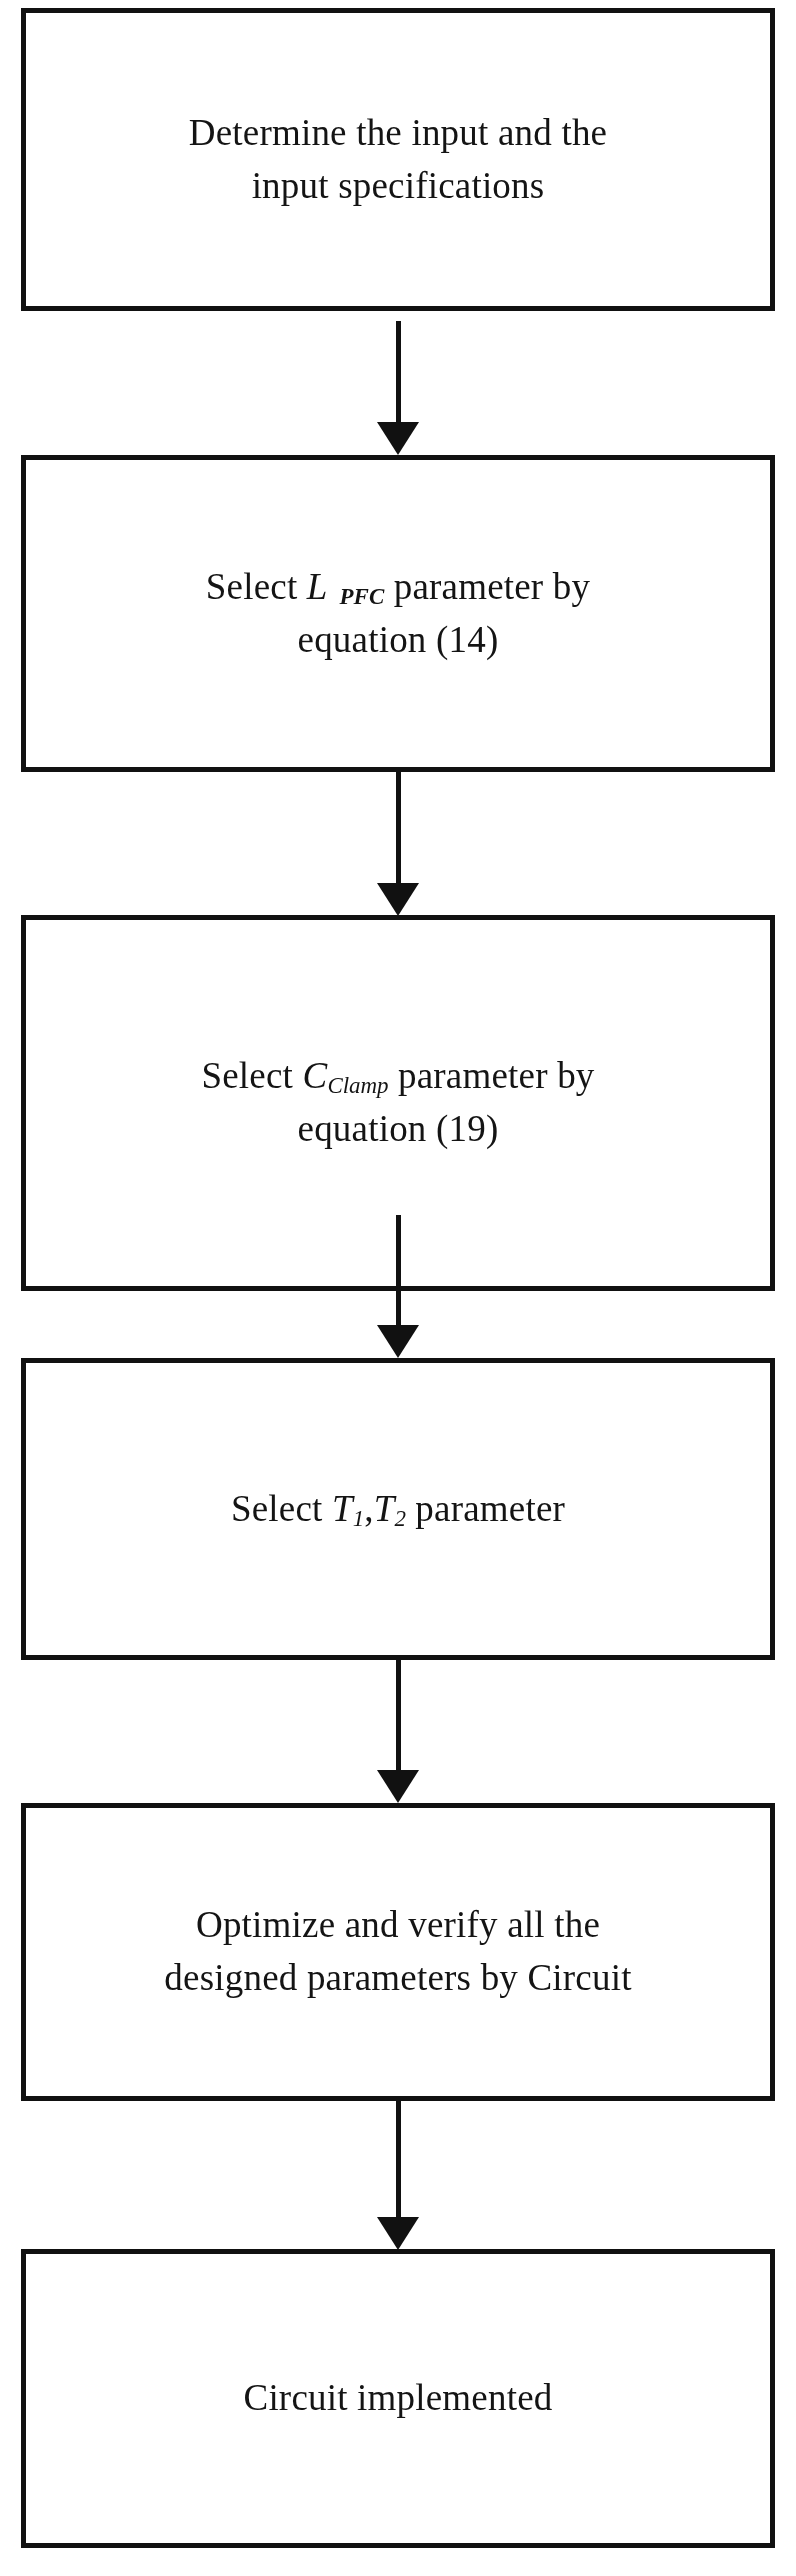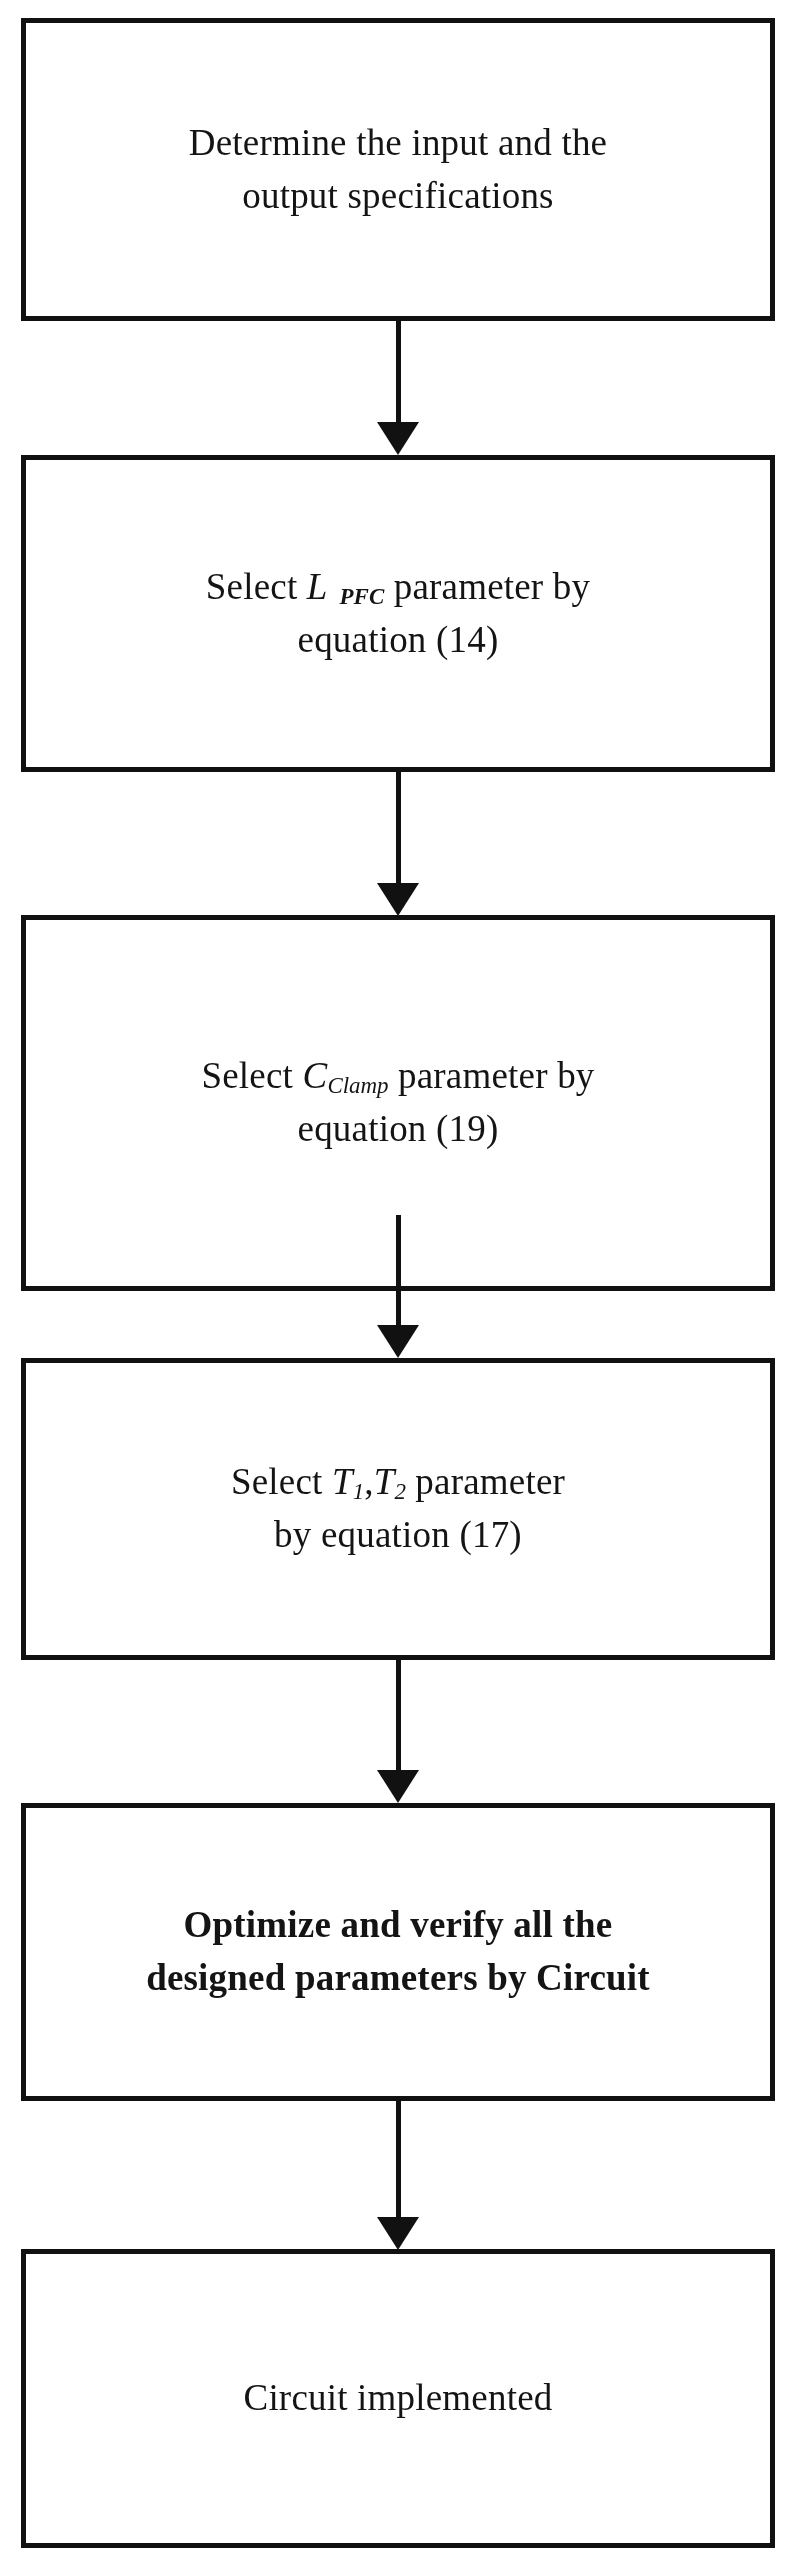--- a/index.html
+++ b/index.html
@@ -67,40 +67,40 @@
   .connector .head {
     position: absolute;
     left: 0;
     width: 0;
     height: 0;
     border-left: 21px solid transparent;
     border-right: 21px solid transparent;
     border-top: 33px solid #111111;
   }
 
-  .n1 { top: 18px;   height: 303px; }
+  .n1 { top: 8px;   height: 303px; }
   .n2 { top: 455px;  height: 317px; }
   .n3 { top: 915px; height: 376px; }
   .n4 { top: 1358px; height: 302px; justify-content: center; }
-  .n5 { top: 1803px; height: 298px; font-weight: bold; }
+  .n5 { top: 1803px; height: 298px; }
   .n6 { top: 2249px; height: 299px; }
 
   .c1 { left: 398px; top: 321px;  height: 134px; }
   .c2 { left: 398px; top: 772px;  height: 144px; }
   .c3 { left: 398px; top: 1215px; height: 143px; }
   .c4 { left: 398px; top: 1660px; height: 143px; }
   .c5 { left: 398px; top: 2101px; height: 148px; }
 </style>
 </head>
 <body>
 
 <div id="page">
 
   <div class="node n1">
-    <div class="label"><span>Determine the input and the</span><br><span>output specifications</span></div>
+    <div class="label"><span>Determine the input and the</span><br><span>input specifications</span></div>
   </div>
 
   <div class="connector c1">
     <div class="stem" style="height:101px"></div>
     <div class="head" style="top:101px"></div>
   </div>
 
   <div class="node n2">
     <div class="label"><span>Select </span><i>L</i><sub class="b">PFC</sub><span> parameter by</span><br><span>equation (14)</span></div>
   </div>
@@ -113,21 +113,21 @@
   <div class="node n3">
     <div class="label"><span>Select </span><i>C</i><sub>Clamp</sub><span> parameter by</span><br><span>equation (19)</span></div>
   </div>
 
   <div class="connector c3">
     <div class="stem" style="height:110px"></div>
     <div class="head" style="top:110px"></div>
   </div>
 
   <div class="node n4">
-    <div class="label"><span>Select </span><i>T</i><sub>1</sub><span>,</span><i>T</i><sub>2</sub><span> parameter</span><br><span>by equation (17)</span></div>
+    <div class="label"><span>Select </span><i>T</i><sub>1</sub><span>,</span><i>T</i><sub>2</sub><span> parameter</span><br></div>
   </div>
 
   <div class="connector c4">
     <div class="stem" style="height:110px"></div>
     <div class="head" style="top:110px"></div>
   </div>
 
   <div class="node n5">
     <div class="label"><span>Optimize and verify all the</span><br><span>designed parameters by Circuit</span></div>
   </div>

